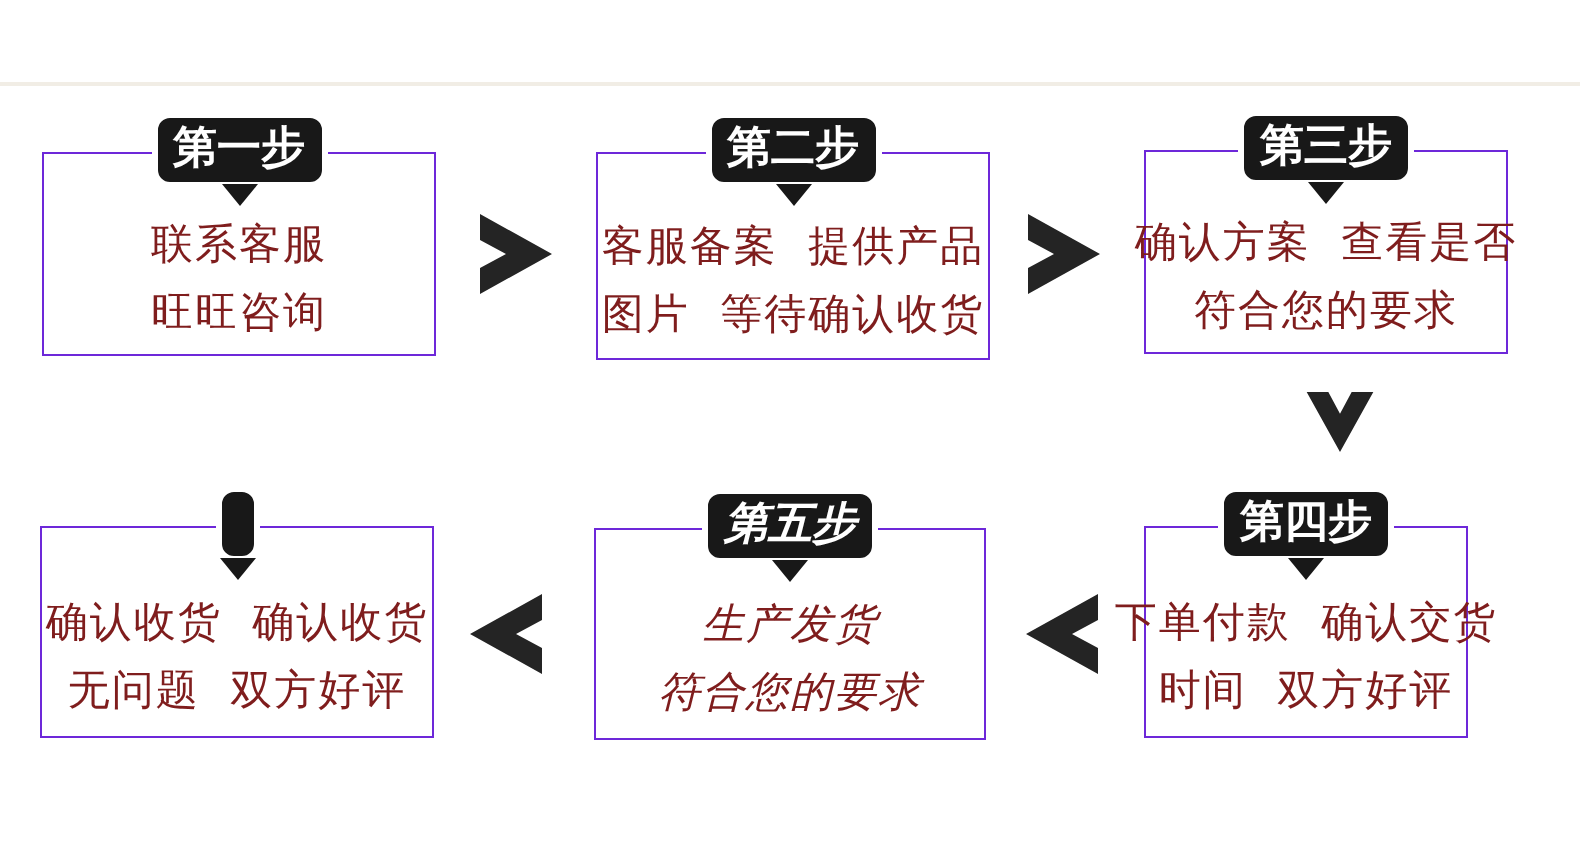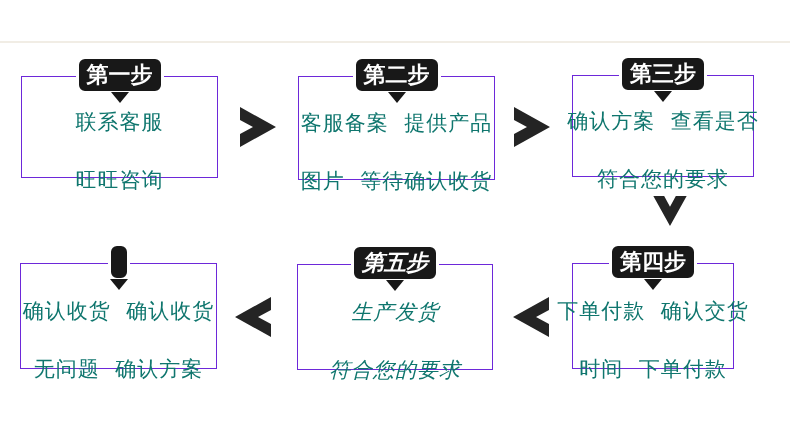--- a/index.html
+++ b/index.html
@@ -67,24 +67,23 @@
     flex-direction: column;
     justify-content: center;
     align-items: center;
     padding-top: 24px;
     box-sizing: border-box;
     text-align: center;
   }
   .box-line {
     font-size: 21px;
     line-height: 34px;
-    color: #0f766e;
+    color: #7f1d1d;
     white-space: pre;
     letter-spacing: 1px;
-    margin-top: 24px;
   }
   .arrow {
     position: absolute;
   }
 </style>
 </head>
 <body>
 
 <div class="canvas">
 
@@ -123,42 +122,42 @@
     </div>
   </div>
 
   <div class="step" style="left:572px; top:263px; width:162px; height:106px;">
     <div class="badge">
       <span>第四步</span>
       <span class="badge-pointer"></span>
     </div>
     <div class="box-text">
       <div class="box-line">下单付款  确认交货</div>
-      <div class="box-line">时间  下单付款</div>
+      <div class="box-line">时间  双方好评</div>
     </div>
   </div>
 
   <div class="step" style="left:297px; top:264px; width:196px; height:106px;font-style:italic;">
     <div class="badge">
       <span>第五步</span>
       <span class="badge-pointer"></span>
     </div>
     <div class="box-text">
       <div class="box-line">生产发货</div>
       <div class="box-line">符合您的要求</div>
     </div>
   </div>
 
   <div class="step" style="left:20px; top:263px; width:197px; height:106px;">
     <div class="badge">
       <span class="badge-pointer"></span>
     </div>
     <div class="box-text">
       <div class="box-line">确认收货  确认收货</div>
-      <div class="box-line">无问题  确认方案</div>
+      <div class="box-line">无问题  双方好评</div>
     </div>
   </div>
 
   <svg class="arrow" style="left:240px; top:107px;" width="36" height="40" viewBox="0 0 36 40">
     <polygon points="0,0 36,20 0,40 0,27 13,20 0,13" fill="#242424"></polygon>
   </svg>
 
   <svg class="arrow" style="left:514px; top:107px;" width="36" height="40" viewBox="0 0 36 40">
     <polygon points="0,0 36,20 0,40 0,27 13,20 0,13" fill="#242424"></polygon>
   </svg>

